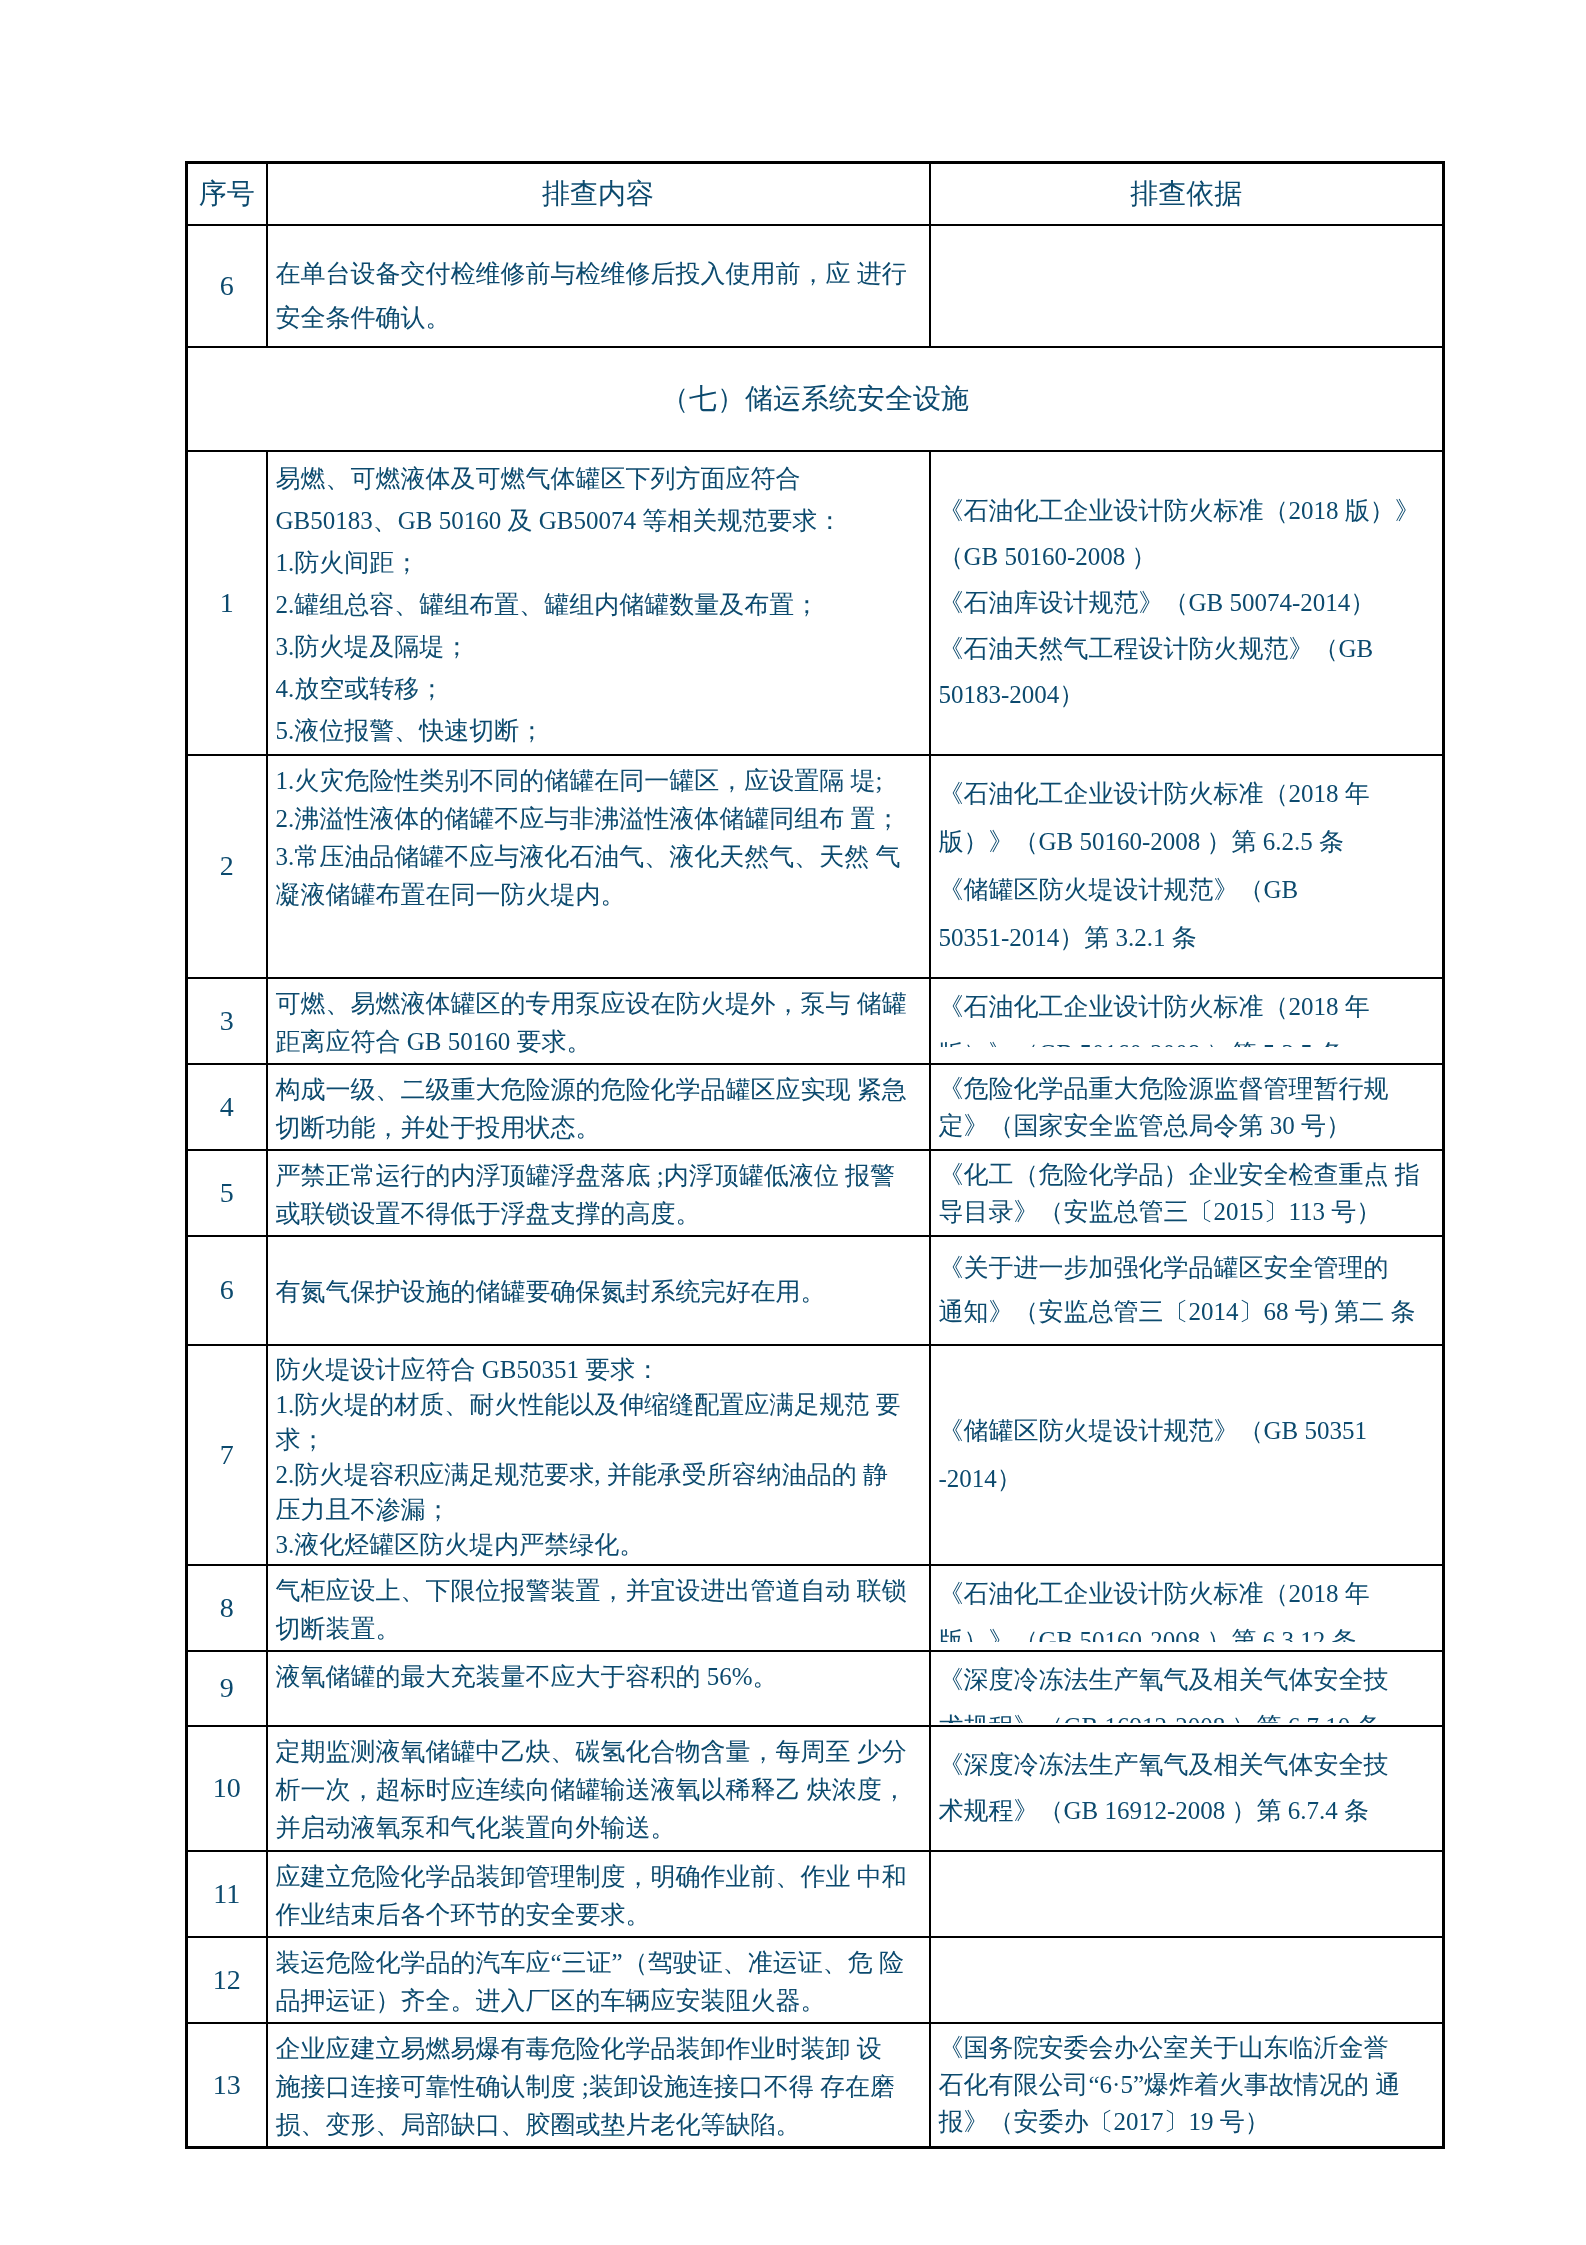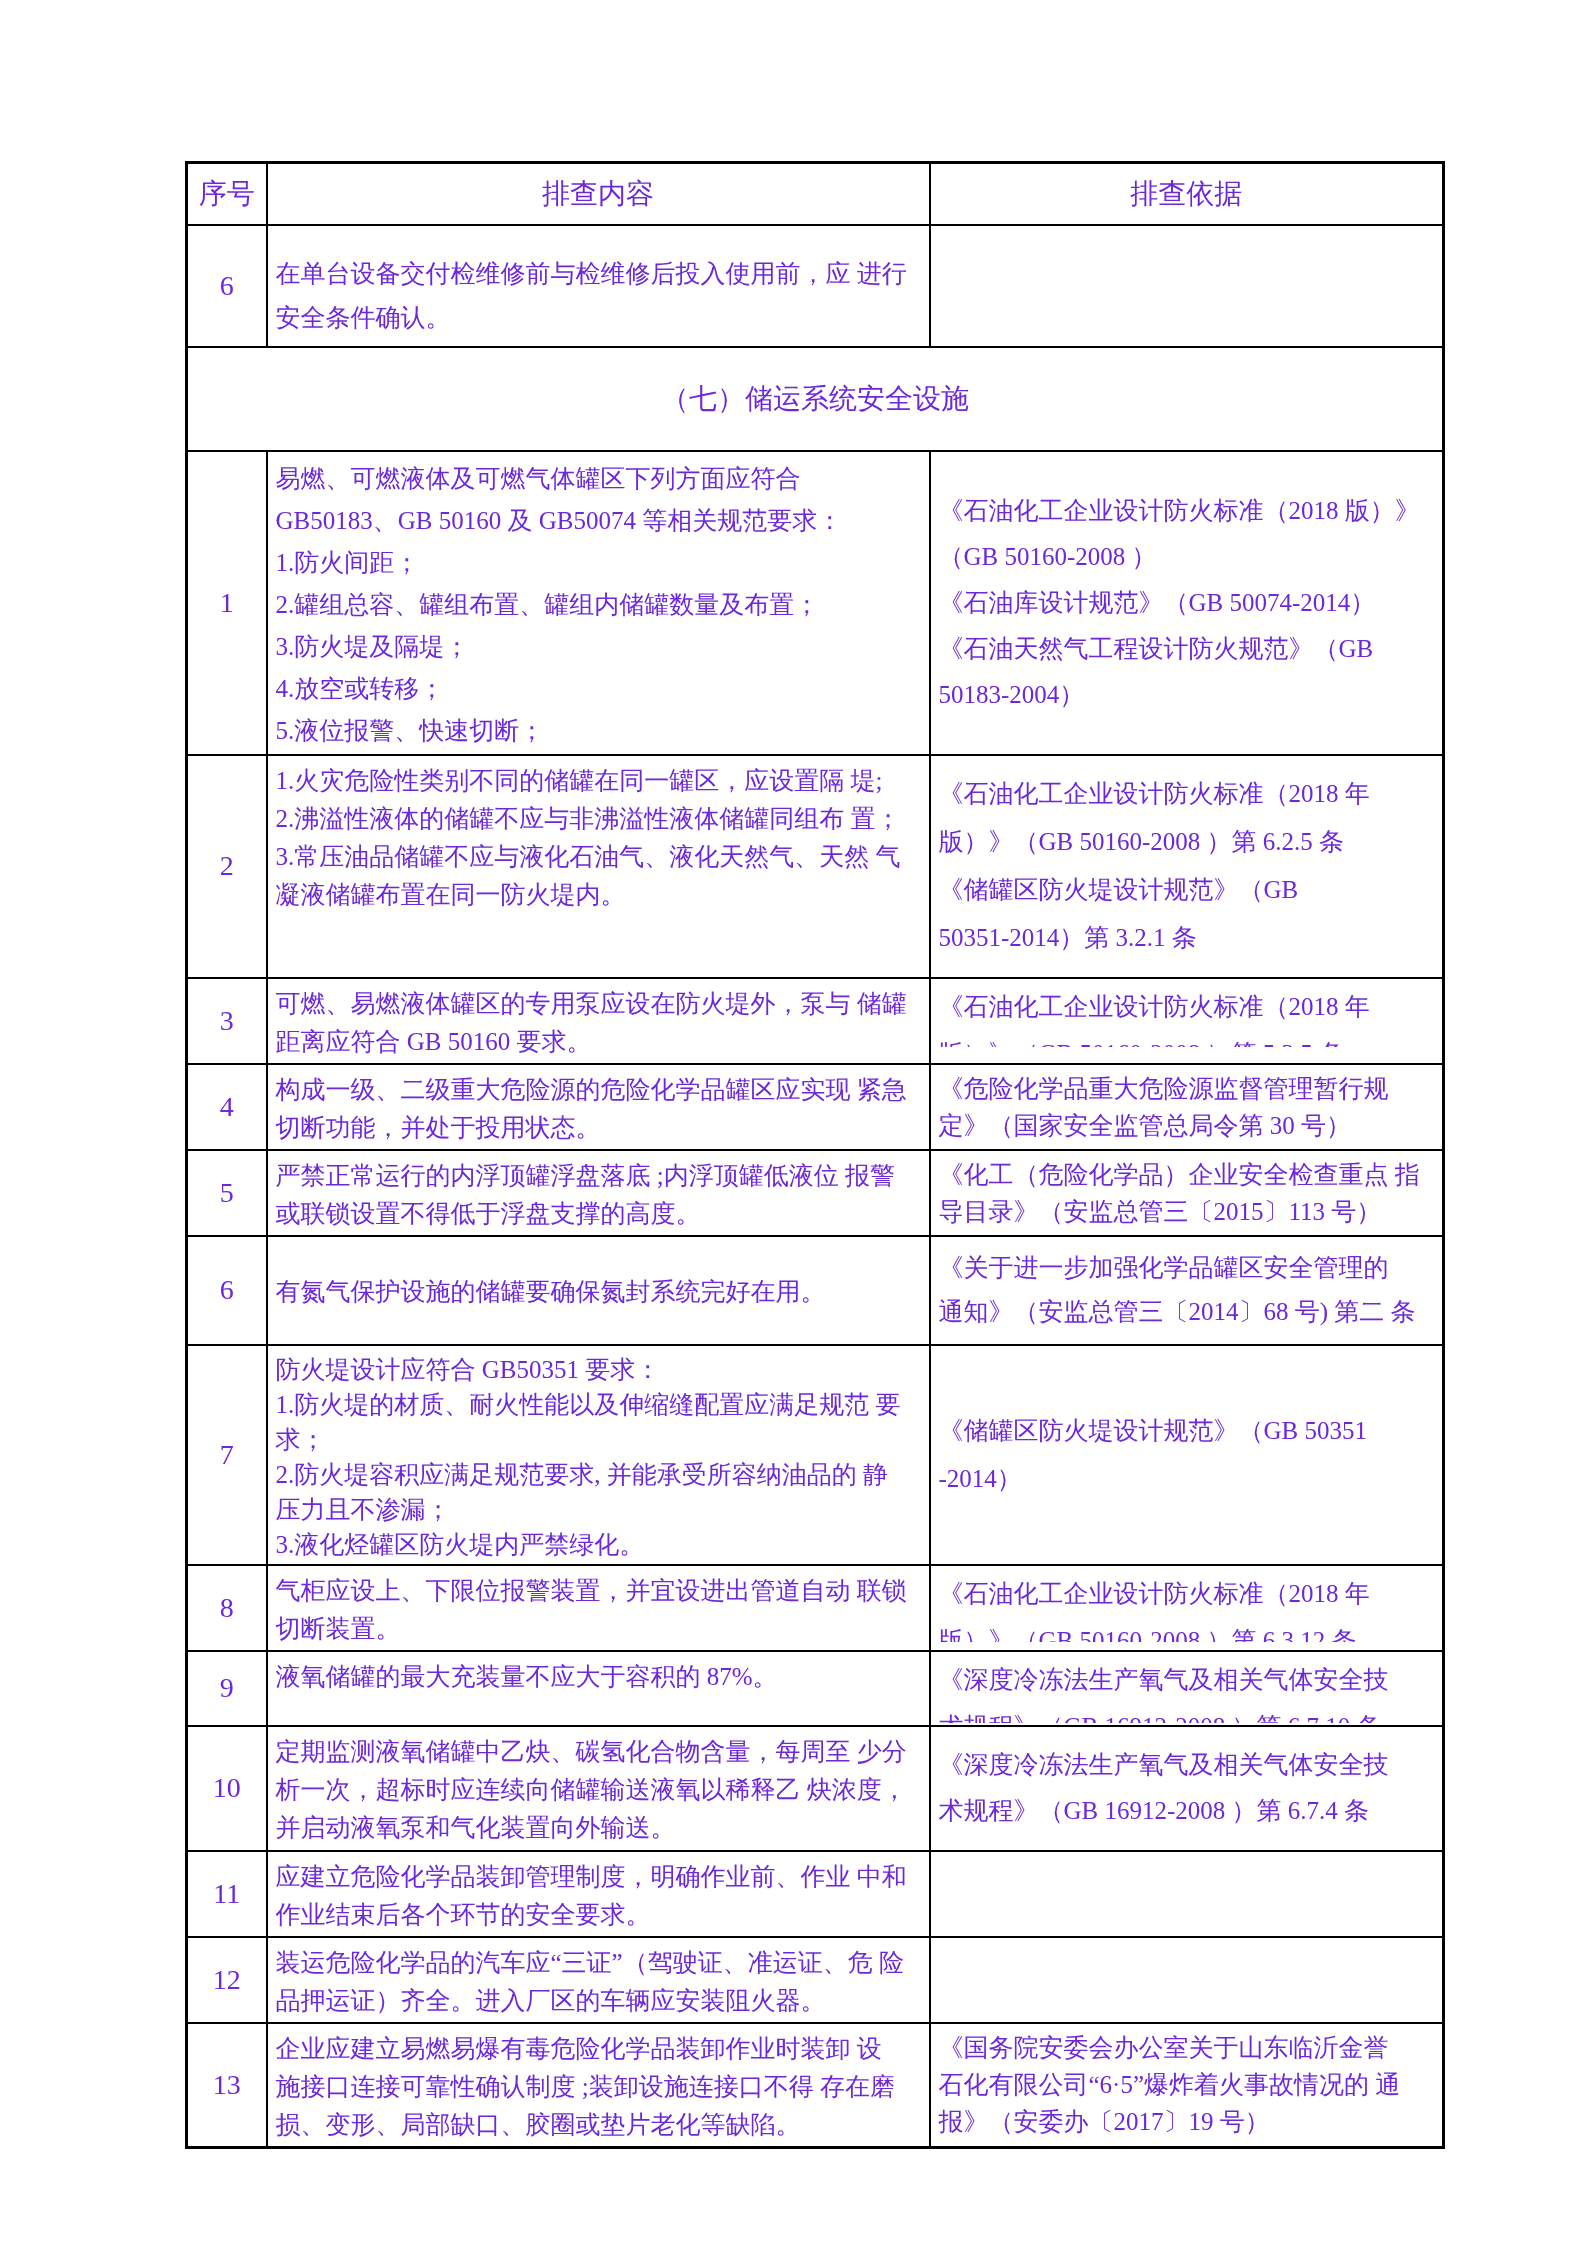--- a/index.html
+++ b/index.html
@@ -20,21 +20,21 @@
     table-layout:fixed;
     border:3px solid #000;
   }
   col.c-no{width:80px;}
   col.c-content{width:663px;}
   col.c-basis{width:514px;}
   th,td{
     border:2px solid #000;
     font-weight:normal;
     font-size:25px;
-    color:#6d28d9;
+    color:#0c4a6e;
   }
   th{
     font-size:28px;
     text-align:center;
     vertical-align:middle;
   }
   td.n{
     font-size:28px;
     text-align:center;
     vertical-align:middle;
@@ -166,21 +166,21 @@
     </tr>
     <tr class="row-8" style="height:78px">
       <td class="n">8</td>
       <td class="c">气柜应设上、下限位报警装置，并宜设进出管道自动 联锁
 切断装置。</td>
       <td class="b"><div class="cliph" style="height:72px">《石油化工企业设计防火标准（2018 年
 版）》（GB 50160-2008 ）第 6.3.12 条</div></td>
     </tr>
     <tr class="row-9" style="height:73px">
       <td class="n">9</td>
-      <td class="c">液氧储罐的最大充装量不应大于容积的 87%。</td>
+      <td class="c">液氧储罐的最大充装量不应大于容积的 56%。</td>
       <td class="b"><div class="cliph" style="height:67px">《深度冷冻法生产氧气及相关气体安全技
 术规程》（GB 16912-2008 ）第 6.7.10 条</div></td>
     </tr>
     <tr class="row-10" style="height:125px">
       <td class="n">10</td>
       <td class="c">定期监测液氧储罐中乙炔、碳氢化合物含量，每周至 少分
 析一次，超标时应连续向储罐输送液氧以稀释乙 炔浓度，
 并启动液氧泵和气化装置向外输送。</td>
       <td class="b">《深度冷冻法生产氧气及相关气体安全技
 术规程》（GB 16912-2008 ）第 6.7.4 条</td>

